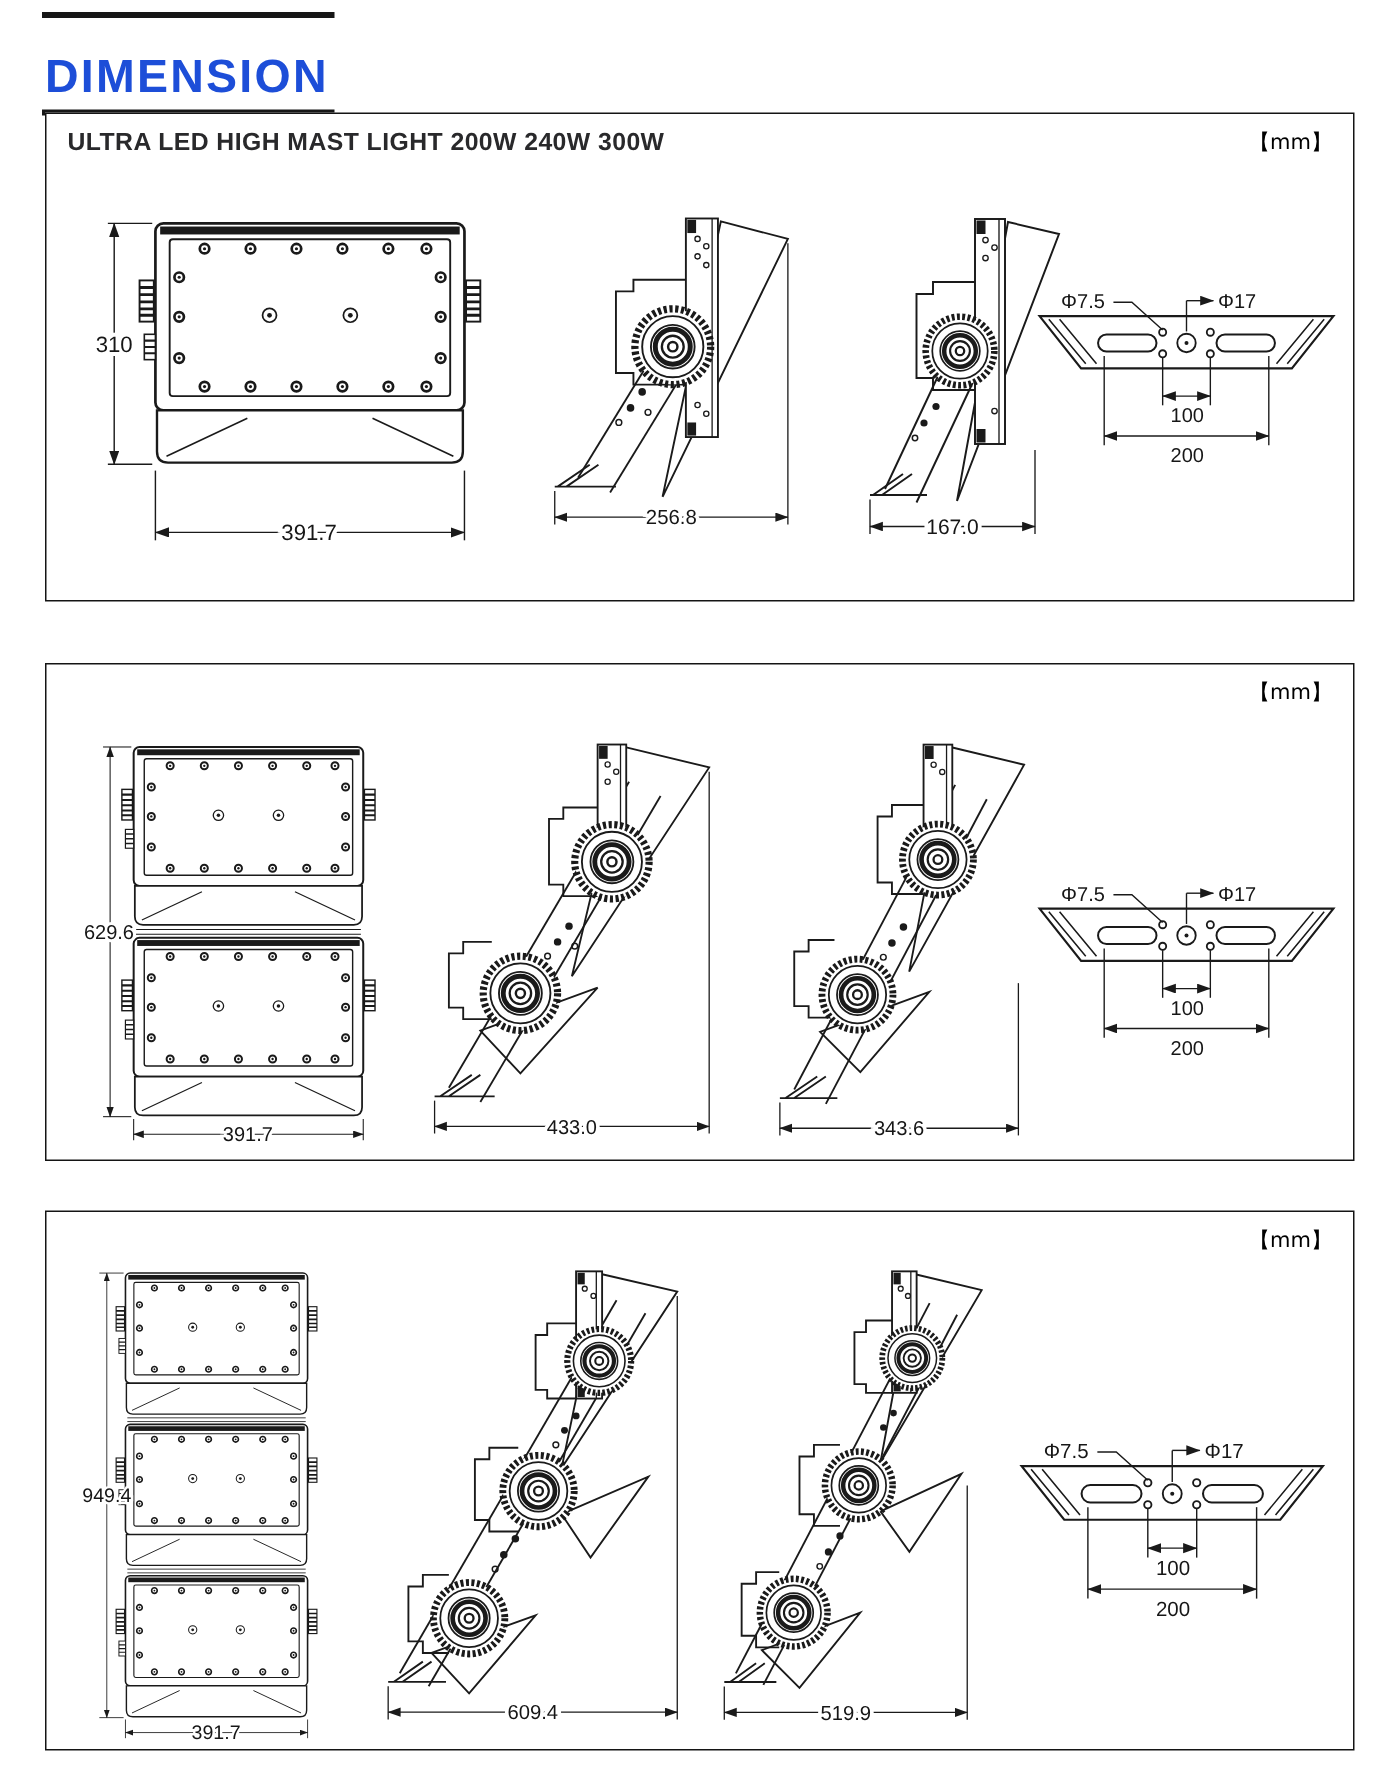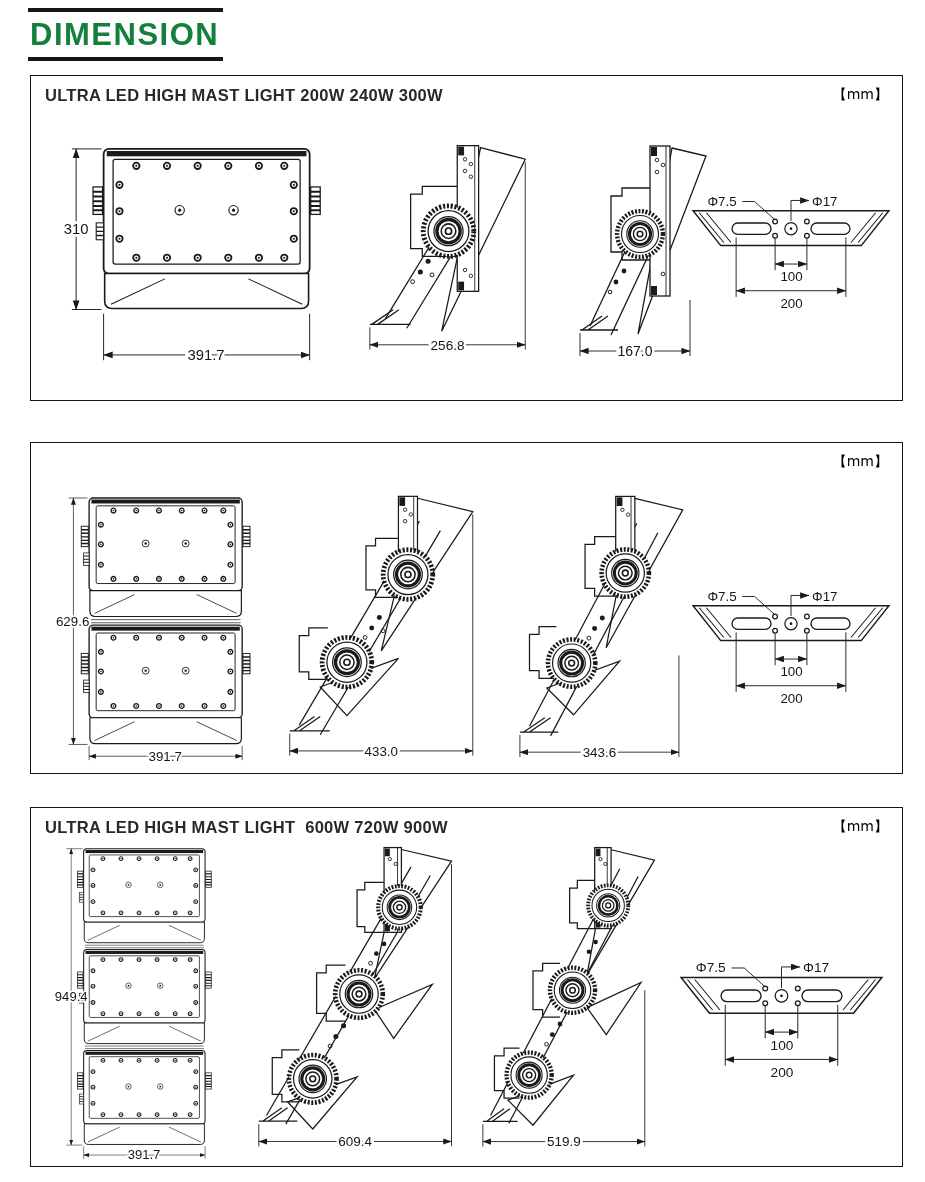--- a/index.html
+++ b/index.html
@@ -1,21 +1,21 @@
 <!DOCTYPE html>
 <html><head>
 <meta charset="utf-8">
 <style>
   html,body{margin:0;padding:0;background:#fff;}
   body{width:925px;height:1182px;position:relative;font-family:"Liberation Sans",sans-serif;color:#1a1a1a;}
   .pagehead{position:absolute;left:28px;top:8px;}
   .pagehead h1{
-    margin:0;font-size:31px;font-weight:bold;letter-spacing:1.5px;color:#15803d;
+    margin:0;font-size:31px;font-weight:bold;letter-spacing:1.5px;color:#1d4ed8;
     border-top:4px solid #161616;border-bottom:4px solid #161616;
-    padding:5px 4px 4px 2px;width:fit-content;
+    padding:21px 4px 4px 2px;width:fit-content;
   }
   .panel{position:absolute;left:30px;width:871px;border:1.5px solid #141414;background:#fff;}
   #p1{top:75px;height:324px}
   #p2{top:442px;height:330px}
   #p3{top:807px;height:358px}
   .ptitle{position:absolute;left:14px;top:10px;font-size:16.5px;font-weight:bold;letter-spacing:.3px;color:#29292b;white-space:pre;}
   .unit{position:absolute;right:14px;top:10px;font-size:14px;color:#000000;font-family:"DejaVu Sans",sans-serif;}
   svg.d{position:absolute;overflow:visible;}
   .ln{fill:none;stroke:#1a1a1a;stroke-width:1.3px;}
   .lnf{fill:#fff;stroke:#1a1a1a;stroke-width:1.3px;}
@@ -277,21 +277,20 @@
     <line x1="82" y1="52" x2="113" y2="52" class="thin" marker-start="url(#arw)" marker-end="url(#arw)"></line>
     <text x="98" y="69" text-anchor="middle" class="dimt2">100</text>
     <line x1="44" y1="26" x2="44" y2="84" class="thin"></line>
     <line x1="151" y1="26" x2="151" y2="84" class="thin"></line>
     <line x1="44" y1="78" x2="151" y2="78" class="thin" marker-start="url(#arw)" marker-end="url(#arw)"></line>
     <text x="98" y="95" text-anchor="middle" class="dimt2">200</text>
   </svg>
 </section>
 
 <section class="panel" id="p3">
-  <div class="ptitle">ULTRA LED HIGH MAST LIGHT  600W 720W 900W</div>
   <div class="unit">【mm】</div>
 
   <svg class="d" style="left:24px;top:32px" width="165" viewBox="0 0 265 520">
     <use href="#module" x="46" y="14"></use>
     <use href="#trap" x="46" y="132"></use>
     <path d="M48,169 H239 M48,173 H239" class="thin"></path>
     <use href="#module" x="46" y="176"></use>
     <use href="#trap" x="46" y="294"></use>
     <path d="M48,331 H239 M48,335 H239" class="thin"></path>
     <use href="#module" x="46" y="338"></use>

